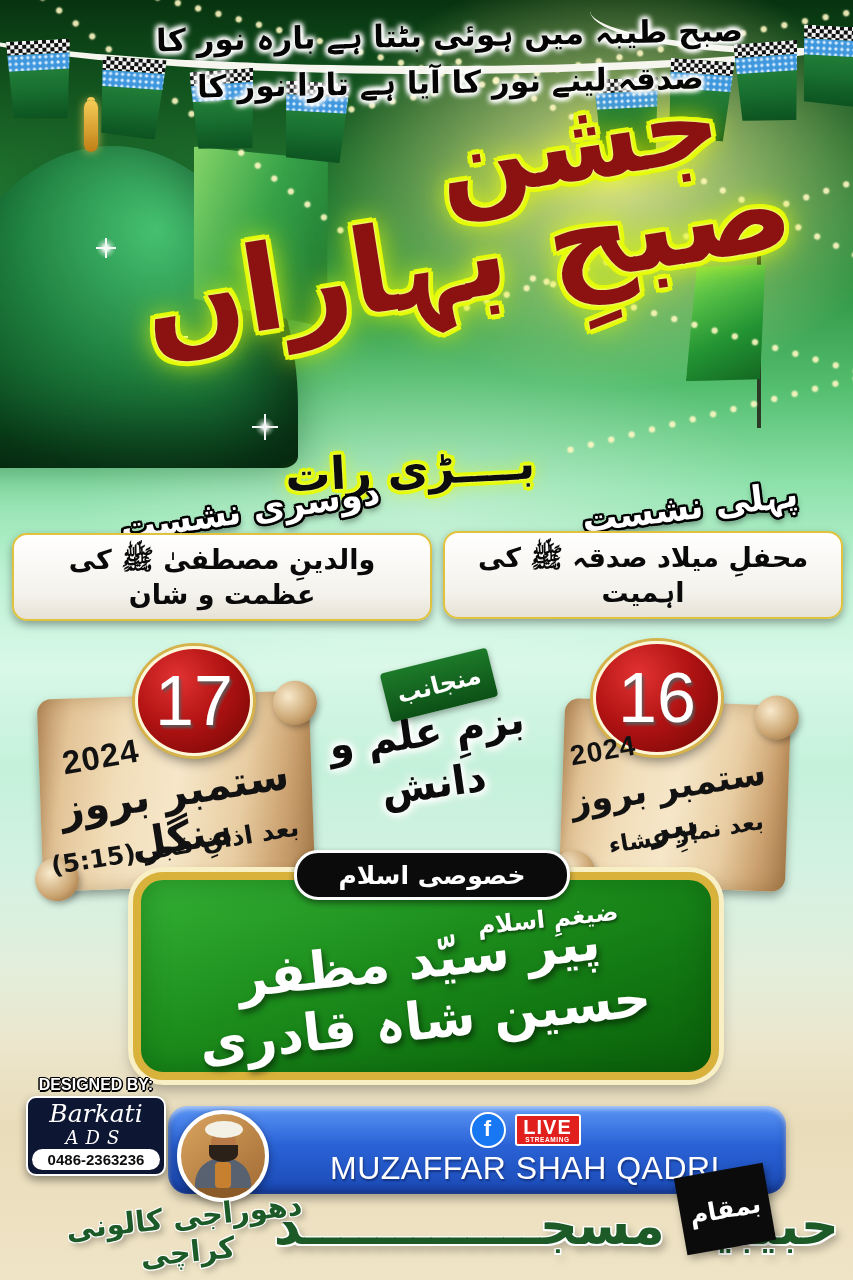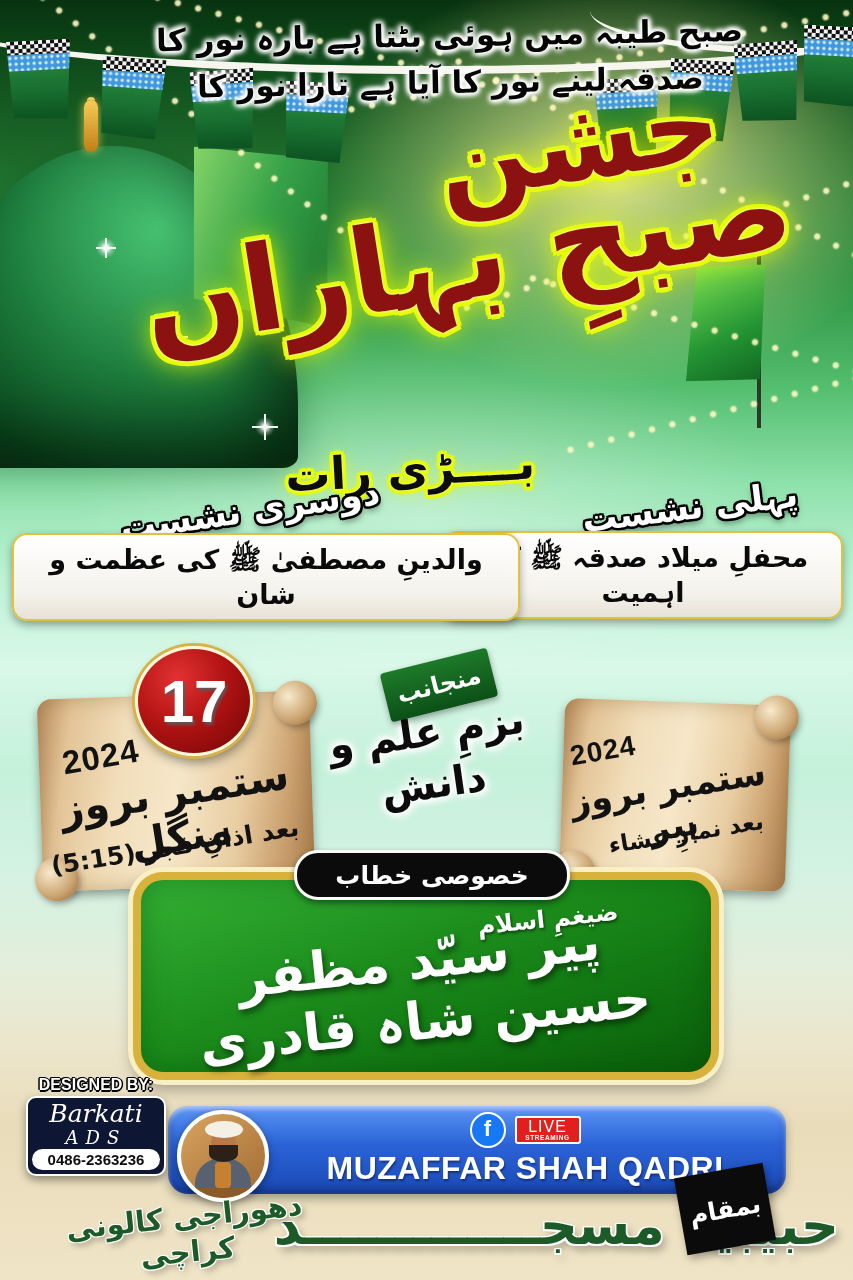--- a/index.html
+++ b/index.html
@@ -77,21 +77,21 @@
   .scroll{z-index:5;border-radius:14px;
     background:linear-gradient(100deg,#b98e60 0%,#e3c497 12%,#f1ddb9 30%,#f6e7c9 50%,#e8cda2 72%,#c99e6c 88%,#a97d4e 100%);
     box-shadow:0 5px 10px rgba(0,0,0,.35), inset 0 0 20px rgba(120,80,30,.35);}
   .scroll::before,.scroll::after{content:"";position:absolute;width:44px;height:44px;border-radius:50%;
     background:radial-gradient(circle at 35% 35%,#f8eacd,#cba571 58%,#8d6235);box-shadow:2px 3px 6px rgba(0,0,0,.3);}
   .scroll::before{right:-8px;top:-10px;}
   .scroll::after{left:-8px;bottom:-10px;}
   .day-badge{z-index:6;border-radius:50%;display:flex;align-items:center;justify-content:center;
     background:radial-gradient(circle at 35% 28%,#e23232 0%,#b01212 48%,#6d0606 100%);
     border:3px solid #fdf7d8;box-shadow:0 0 0 3px #d6b34a,2px 6px 12px rgba(0,0,0,.45);
-    color:#fff;font-family:"Liberation Sans",sans-serif;font-weight:bold;font-size:60px;
+    color:#fff;font-family:"Liberation Sans",sans-serif;font-weight:normal;font-size:70px;
     text-shadow:2px 3px 3px rgba(90,90,90,.9);text-align:right;}
   .scroll-year{z-index:6;font-family:"Liberation Sans",sans-serif;font-weight:bold;color:#121212;letter-spacing:1px;}
   .scroll-month{z-index:6;font-weight:bold;color:#121212;text-align:center;line-height:1.1;}
   .scroll-time{z-index:6;font-weight:bold;color:#121212;text-align:center;}
   .org-badge{left:384px;top:660px;width:110px;height:50px;z-index:6;transform:rotate(-14deg);
     background:linear-gradient(180deg,#1d7a2a,#0c5016);border-radius:4px;box-shadow:0 3px 6px rgba(0,0,0,.35);
     color:#fff;font-size:24px;font-weight:bold;display:flex;align-items:center;justify-content:center;}
   .org-name{left:328px;top:706px;width:204px;z-index:5;transform:rotate(-8deg);
     font-size:40px;font-weight:bold;color:#0c0c0c;text-align:center;line-height:1.3;
     text-shadow:0 0 6px #fff,0 0 12px #fff,2px 2px 8px #fff,-2px -2px 8px #fff;}
@@ -128,24 +128,24 @@
   .ph-beard{position:absolute;top:31px;left:28px;width:29px;height:17px;background:#2c2118;border-radius:0 0 50% 50%;}
   .ph-body{position:absolute;bottom:8px;left:14px;width:56px;height:32px;background:#57616f;border-radius:26px 26px 0 0;}
   .ph-vest{position:absolute;bottom:10px;left:34px;width:16px;height:26px;background:#c7802f;border-radius:4px;}
   .ph-desk{position:absolute;bottom:0;left:6px;width:72px;height:10px;background:#8a5a28;border-radius:3px;}
   .bar-content{left:272px;top:1112px;width:506px;z-index:6;color:#fff;font-family:"Liberation Sans",sans-serif;
     text-align:center;}
   .bar-line1{display:flex;align-items:center;justify-content:center;gap:9px;}
   .fb-icon{width:32px;height:32px;border-radius:50%;background:#1877f2;border:2px solid #fff;
     color:#fff;font-weight:bold;font-size:22px;line-height:30px;text-align:center;}
   .live-badge{background:#e1201d;border:2px solid #fff;border-radius:3px;width:62px;padding:1px 0;line-height:1;}
-  .live-word{font-size:16px;font-weight:normal;letter-spacing:1px;}
+  .live-word{font-size:20px;font-weight:bold;letter-spacing:1px;}
   .streaming-word{font-size:6.5px;font-weight:bold;letter-spacing:.6px;}
   .bar-t1{font-size:28px;font-weight:bold;text-shadow:1px 2px 2px rgba(0,0,30,.4);}
-  .bar-t2{font-size:32px;font-weight:bold;margin-top:2px;letter-spacing:.5px;text-shadow:1px 2px 2px rgba(0,0,30,.4);}
+  .bar-t2{font-size:32px;font-weight:normal;margin-top:2px;letter-spacing:.5px;text-shadow:1px 2px 2px rgba(0,0,30,.4);}
   
   .venue-badge{left:680px;top:1170px;width:90px;height:78px;z-index:7;background:#0b0b0b;
     transform:rotate(-10deg);box-shadow:2px 4px 8px rgba(0,0,0,.35);
     display:flex;align-items:center;justify-content:center;color:#fff;font-size:25px;font-weight:bold;}
   .venue-name{right:14px;top:1196px;width:828px;z-index:6;text-align:right;
     font-size:53px;font-weight:bold;color:#1c5a28;line-height:1.15;
     text-shadow:1.5px 1.5px 0 #fff,-1.5px -1.5px 0 #fff,1.5px -1.5px 0 #fff,-1.5px 1.5px 0 #fff,4px 6px 8px rgba(0,0,0,.3);}
   .venue-addr{left:26px;top:1200px;width:320px;z-index:6;transform:rotate(-6deg);text-align:center;
     font-size:29px;font-weight:bold;color:#1c5a28;line-height:1.2;
     text-shadow:1px 1px 0 #fff,-1px -1px 0 #fff,1px -1px 0 #fff,-1px 1px 0 #fff,3px 4px 6px rgba(0,0,0,.3);}
@@ -192,38 +192,39 @@
   <div class="abs title urdu">
     <span class="title-w1 glowY">جشن</span>
     <span class="title-w2 glowY">صبحِ بہاراں</span>
   </div>
   <div class="abs big-night urdu">بــــڑی رات</div>
 
   <div class="abs sess-header urdu" style="left:540px;top:487px;width:300px;transform:rotate(-7deg);">پہلی نشست</div>
   <div class="abs sess-box urdu" style="left:443px;top:531px;width:400px;height:88px;">محفلِ میلاد صدقہ ﷺ کی اہمیت</div>
 
   <div class="abs sess-header urdu" style="left:100px;top:490px;width:300px;transform:rotate(-8deg);">دوسری نشست</div>
-  <div class="abs sess-box urdu" style="left:12px;top:533px;width:508px;height:88px;">والدینِ مصطفیٰ ﷺ کی عظمت و شان</div>
+  <div class="abs sess-box urdu" style="left:12px;top:533px;width:420px;height:88px;">والدینِ مصطفیٰ ﷺ کی عظمت و شان</div>
 
   <div class="abs scroll" style="left:40px;top:695px;width:272px;height:192px;transform:rotate(-2deg);"></div>
   <div class="abs day-badge" style="left:135px;top:646px;width:112px;height:104px;">17</div>
   <div class="abs scroll-year" style="left:62px;top:738px;font-size:33px;transform:rotate(-10deg);">2024</div>
   <div class="abs scroll-month urdu" style="left:28px;top:770px;width:300px;font-size:41px;transform:rotate(-9deg);">ستمبر بروز منگل</div>
   <div class="abs scroll-time urdu" style="left:45px;top:832px;width:260px;font-size:25px;transform:rotate(-9deg);">بعد اذانِ فجر (5:15)</div>
 
   <div class="abs scroll" style="left:562px;top:702px;width:226px;height:186px;transform:rotate(2deg);"></div>
+  <div class="abs day-badge" style="left:593px;top:641px;width:122px;height:108px;">16</div>
   <div class="abs scroll-year" style="left:570px;top:735px;font-size:28px;transform:rotate(-10deg);">2024</div>
   <div class="abs scroll-month urdu" style="left:556px;top:768px;width:230px;font-size:35px;transform:rotate(-9deg);">ستمبر بروز پیر</div>
   <div class="abs scroll-time urdu" style="left:586px;top:820px;width:200px;font-size:23px;transform:rotate(-9deg);">بعد نمازِ عشاء</div>
 
   <div class="abs org-badge urdu">منجانب</div>
   <div class="abs org-name urdu">بزمِ علم و دانش</div>
 
   <div class="abs panel"></div>
-  <div class="abs pill urdu">خصوصی خطاب</div>
+  <div class="abs pill urdu">خصوصی اسلام</div>
   <div class="abs spk-sub urdu">ضیغمِ اسلام</div>
   <div class="abs spk-name urdu">پیر سیّد مظفر حسین شاہ قادری</div>
 
   <div class="abs designer">
     <div class="designer-label latin">DESIGNED BY:</div>
     <div class="designer-card">
       <div class="designer-brand">Barkati</div>
       <div class="designer-sub">ADS</div>
       <div class="designer-phone">0486-2363236</div>
     </div>

